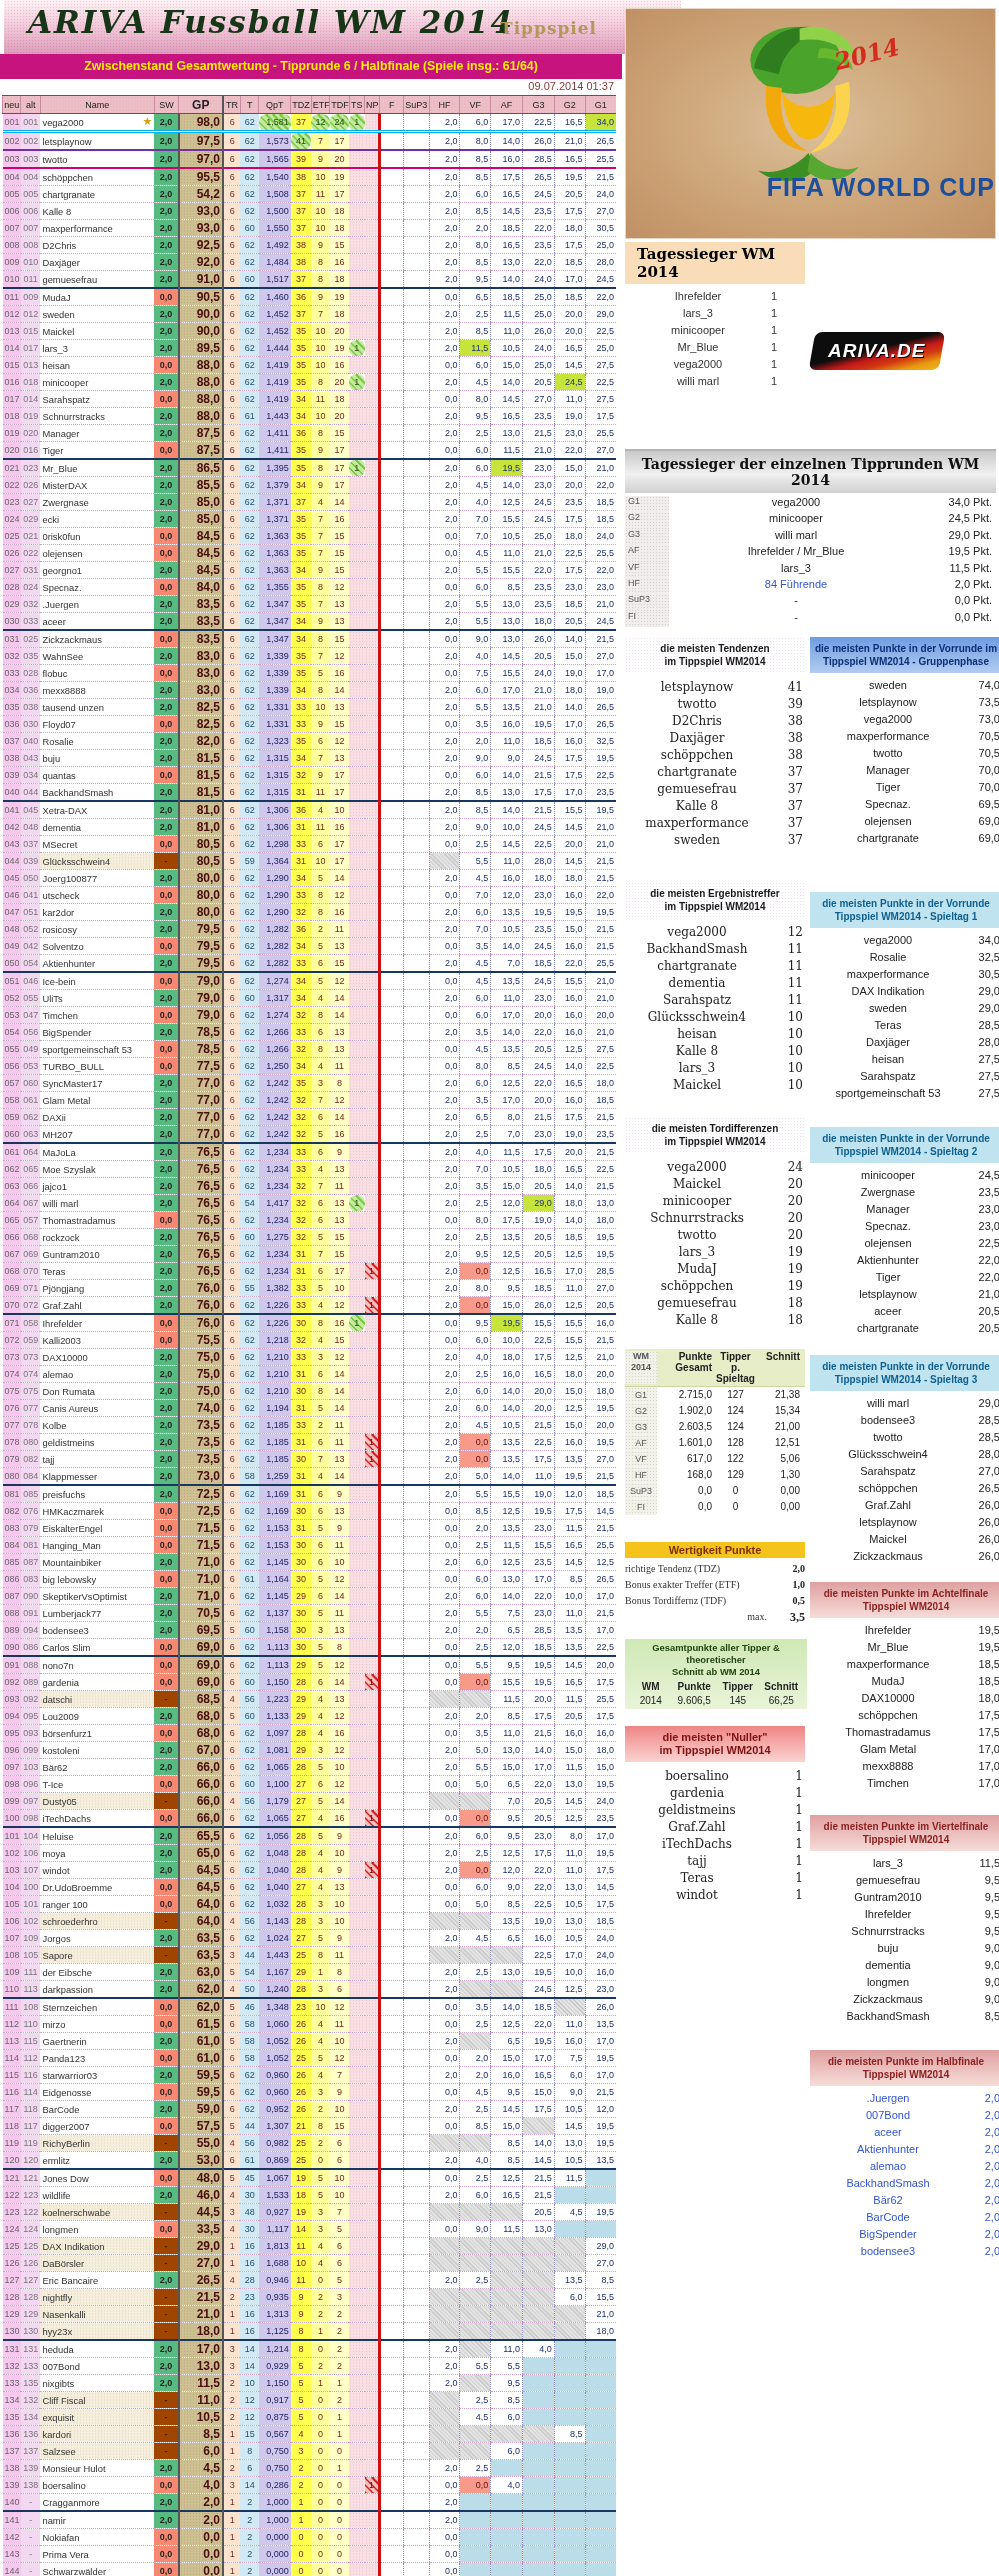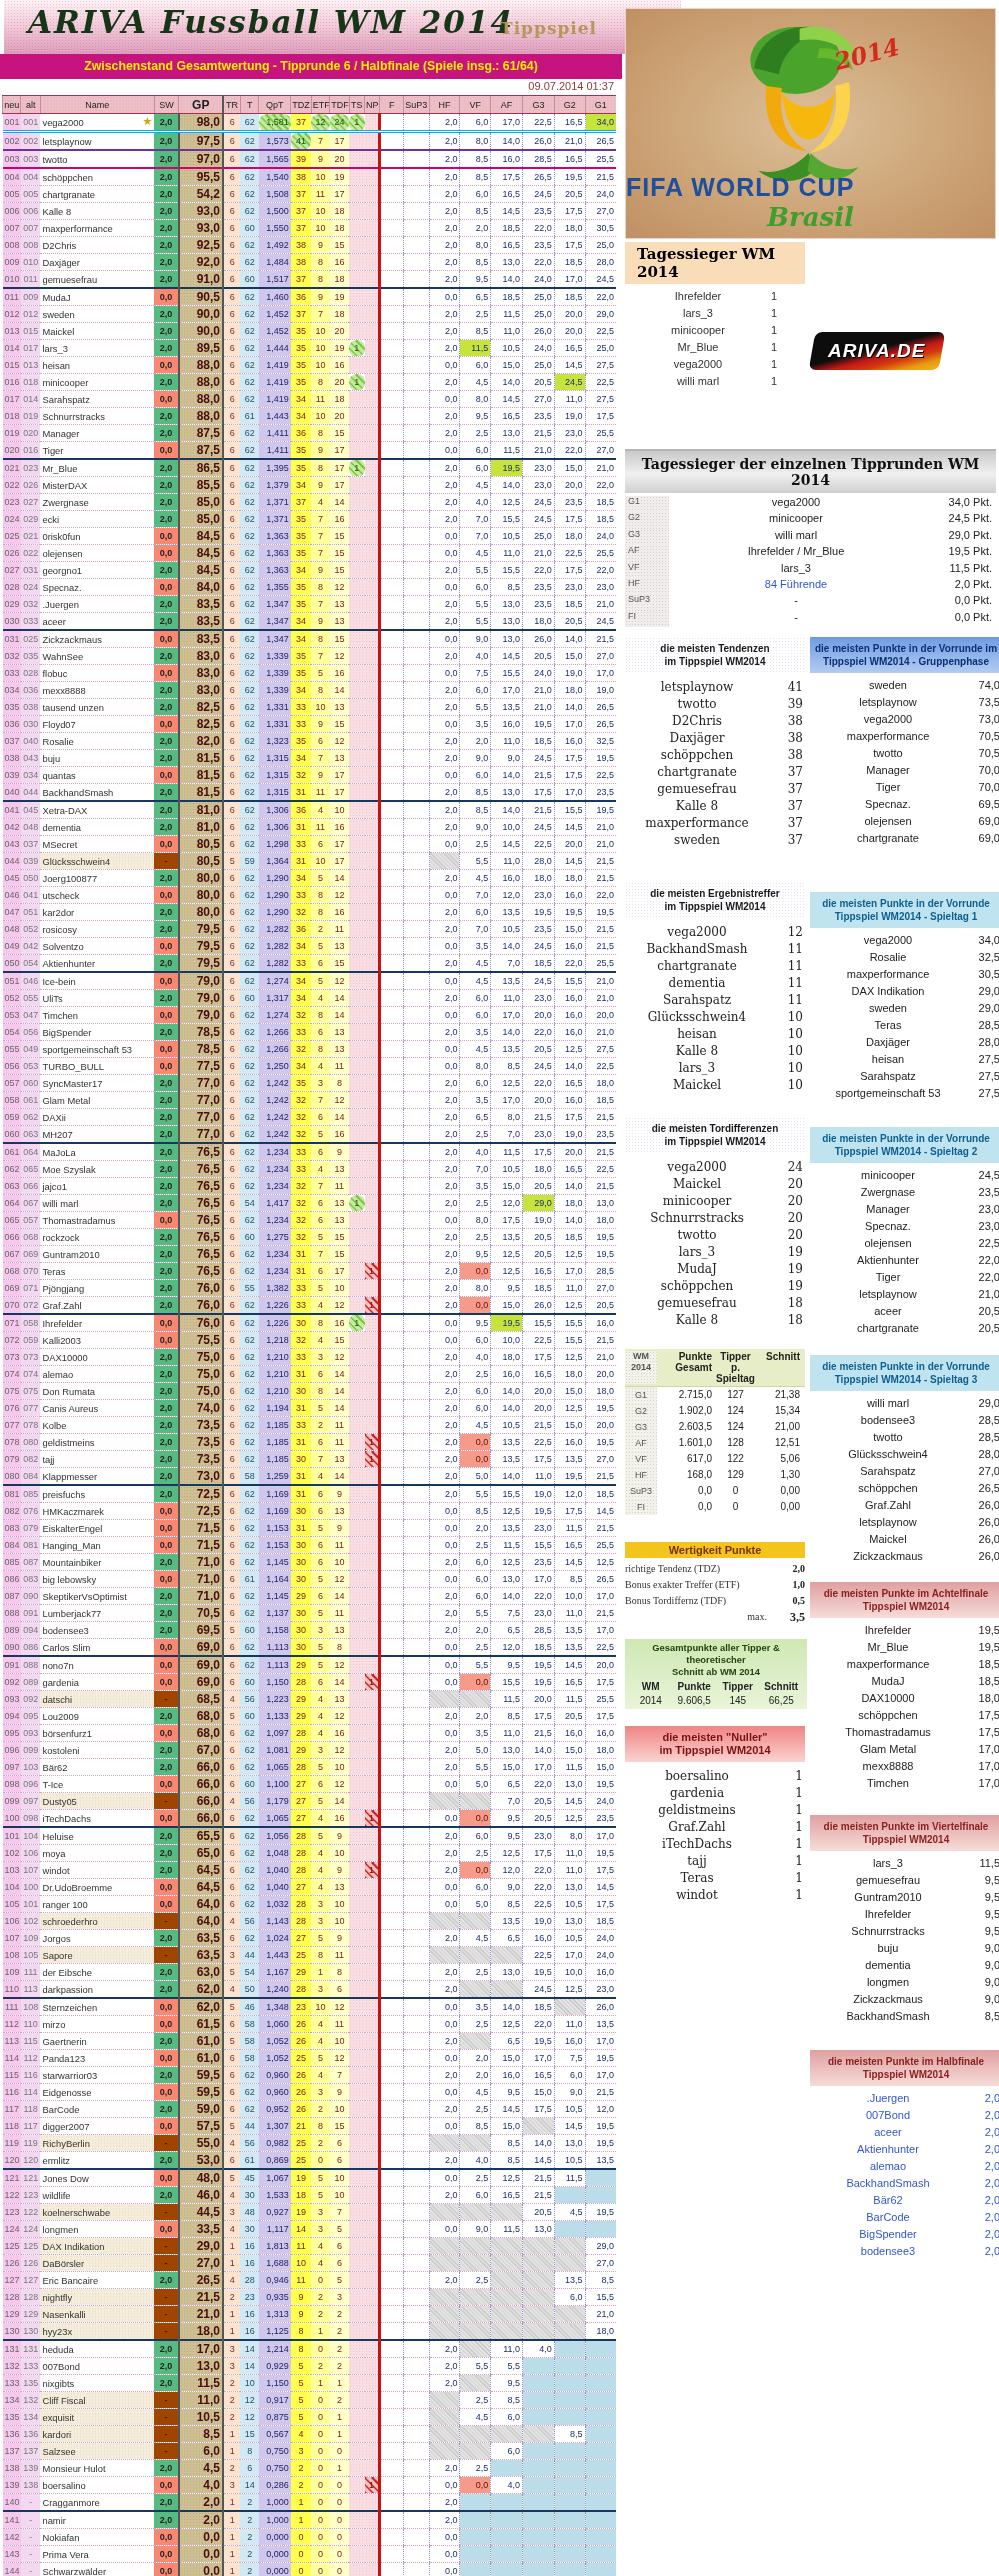--- a/index.html
+++ b/index.html
@@ -130,21 +130,21 @@
   .w-row .v{width:30px;text-align:right;font-weight:bold;color:#222;}
   .w-row.max .l{text-align:right;padding-right:8px;}
   .w-row.max .v{font-size:12px;}
   #gesbox{background:linear-gradient(180deg,#cfe8b4,#e8f4d8);padding:3px 4px;width:174px;}
   #gesbox .g-t{font:bold 9.4px "Liberation Sans",sans-serif;text-align:center;color:#23430f;line-height:12px;}
   #gesbox .g-row{display:flex;font-size:10px;margin-top:3px;}
   #gesbox .g-row span{flex:1;text-align:center;}
   #gesbox .g-row.hd{font-weight:bold;}
 
   
-  #fifa .fwc{position:absolute;left:0;bottom:36px;width:100%;text-align:left;
+  #fifa .fwc{position:absolute;left:0;bottom:36px;width:100%;text-align:right;
     font:bold 25px "Liberation Sans",sans-serif;color:#1e4f9c;letter-spacing:1px;}
   #fifa .bra{position:absolute;left:0;bottom:6px;width:100%;text-align:center;
     font:bold italic 26px "DejaVu Serif",serif;color:#3f9e2d;}
 </style>
 </head>
 <body>
 
 <div id="titleband">
   <div class="dots"></div>
   <div id="maintitle">ARIVA Fussball WM 2014</div>
@@ -3552,21 +3552,20 @@
       <path d="M176,20 C205,12 232,30 234,54 C220,36 198,28 176,32 Z" fill="#8fd24a"></path>
       <path d="M196,40 C214,38 228,48 230,62 C218,52 206,48 194,50 Z" fill="#67b82d"></path>
       <path d="M142,78 C138,120 158,142 184,144 C162,132 154,108 158,80 Z" fill="#f2a90c"></path>
       <path d="M226,74 C232,118 212,142 186,146 C208,132 216,106 212,78 Z" fill="#fcd34d"></path>
       <path d="M158,84 C170,104 200,104 212,84 C208,122 196,132 185,132 C174,132 162,120 158,84 Z" fill="#f7b80e"></path>
       <path d="M185,146 C170,162 150,168 134,164 C152,178 180,178 192,162 Z" fill="#3c8f22"></path>
       <path d="M187,146 C200,160 220,166 236,160 C222,176 196,178 184,164 Z" fill="#57a832"></path>
       <text x="214" y="62" transform="rotate(-14 214 62)" font-family="DejaVu Serif, serif" font-style="italic" font-weight="bold" font-size="24" fill="#d42b1e">2014</text>
     </svg>
     <div class="fwc">FIFA WORLD CUP</div>
-    <div class="bra">Brasil</div>
   </div>
 
   <div id="tagbox">
     <div class="tag-h">Tagessieger WM 2014</div>
     <div id="tag-items">
         <div class="tag-item">
           <span class="n">Ihrefelder</span>
           <span class="v">1</span>
         </div>
         <div class="tag-item">

